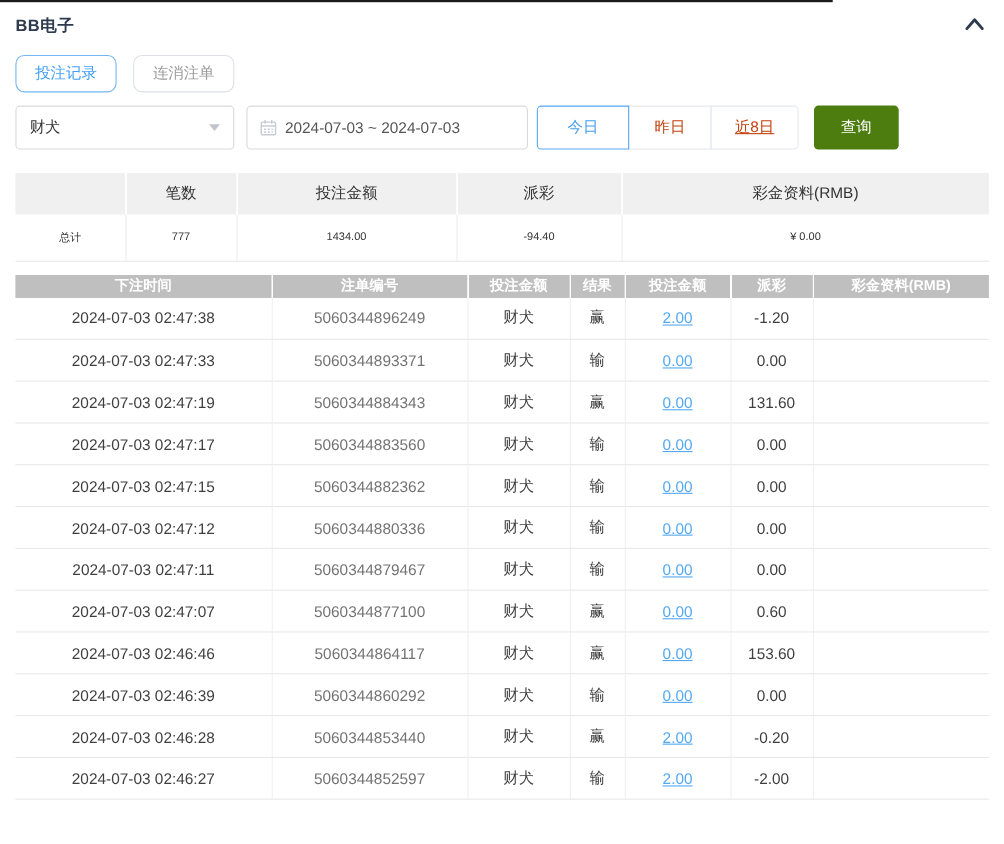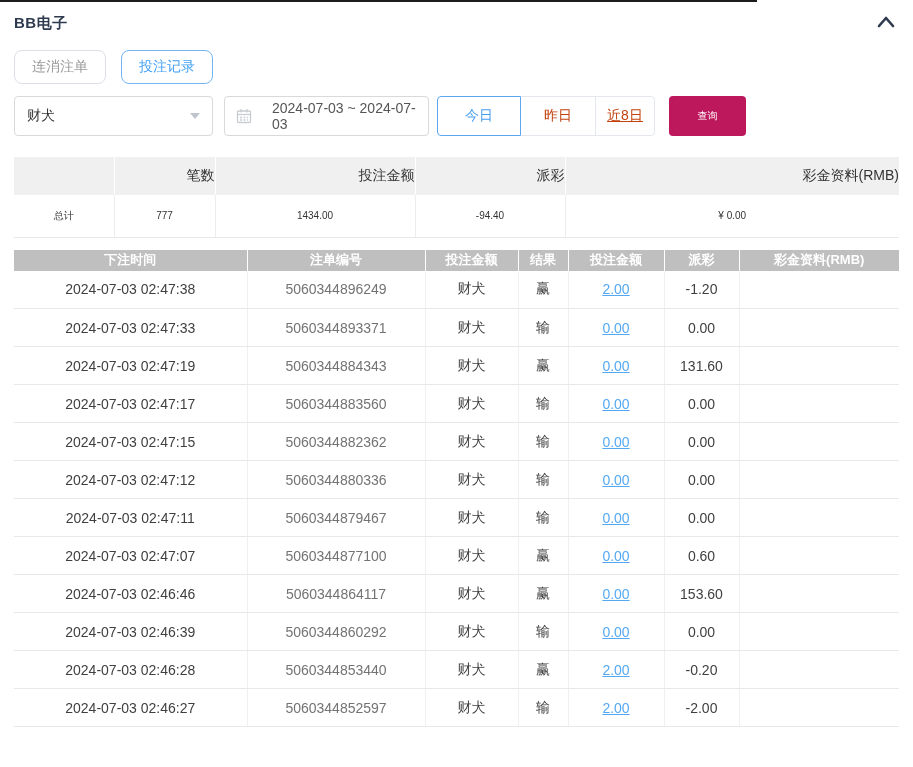--- a/index.html
+++ b/index.html
@@ -28,44 +28,44 @@
   .tab.active { border-color: #74b6f5; color: #409ff5; }
 
   .filters { margin-top: 12px; display: flex; align-items: center; }
   .select-box {
     width: 199px; height: 40px; border: 1px solid #d9d9d9; border-radius: 4px;
     display: flex; align-items: center; padding: 0 12px; font-size: 14px; color: #333; cursor: pointer;
     background: #fff;
   }
   .select-caret { margin-left: auto; width: 0; height: 0; border-left: 5px solid transparent; border-right: 5px solid transparent; border-top: 6px solid #c0c4cc; }
   .date-box {
-    margin-left: 11px; width: 205px; height: 40px; border: 1px solid #d9d9d9; border-radius: 4px;
-    display: flex; align-items: center; gap: 20px; padding: 0 11px; font-size: 14px; color: #555;
+    margin-left: 11px; width: 256px; height: 40px; border: 1px solid #d9d9d9; border-radius: 4px;
+    display: flex; align-items: center; gap: 7px; padding: 0 11px; font-size: 14px; color: #555;
     background: #fff; cursor: pointer;
   }
   .seg { margin-left: 8px; display: flex; height: 40px; }
   .seg button {
     height: 40px; border: 1px solid #e4e7ed; background: #fff; color: #c2410c;
     font-size: 14px; cursor: pointer; margin-left: -1px; position: relative; font-family: inherit;
   }
   .seg button:first-child { border-radius: 4px 0 0 4px; margin-left: 0; }
   .seg button:last-child { border-radius: 0 4px 4px 0; }
   .seg button.active { border-color: #5ba8f0; color: #459df0; z-index: 1; }
-  .seg .w1 { width: 84px; text-align: center; } .seg .w2 { width: 76px; } .seg .w3 { width: 60px; text-decoration: underline; }
+  .seg .w1 { width: 84px; text-align: center; } .seg .w2 { width: 76px; } .seg .w3 { width: 80px; text-decoration: underline; }
   .search-btn {
-    margin-left: 14px; width: 77px; height: 40px; background: #be185d; border: none;
-    border-radius: 4px; color: #fff; font-size: 10px; cursor: pointer; font-family: inherit;
+    margin-left: 14px; width: 77px; height: 40px; background: #4d7c0f; border: none;
+    border-radius: 4px; color: #fff; font-size: 14px; cursor: pointer; font-family: inherit;
   }
 
   table { border-collapse: collapse; width: 885px; table-layout: fixed; }
   td { overflow: hidden; white-space: nowrap; }
 
   .summary { margin-top: 21px; }
   .summary thead td {
-    height: 38px; background: #f0f0f0; text-align: right; vertical-align: middle;
+    height: 38px; background: #f0f0f0; text-align: center; vertical-align: middle;
     font-size: 14px; color: #333; border-right: 1px solid #fff;
   }
   .summary thead td:last-child { border-right: none; }
   .summary tbody td {
     height: 42px; text-align: center; vertical-align: middle; font-size: 10px; color: #333;
     border-right: 1px solid #ededed; border-bottom: 1px solid #e8e8e8;
   }
   .summary tbody td:last-child { border-right: none; }
 
   .records { margin-top: 12px; }
@@ -95,22 +95,22 @@
     <button class="collapse-btn">
       <span>
         <svg width="20" height="14" viewBox="0 0 20 14">
             <polyline points="3,11 10,3 17,11" fill="none" stroke="#2e3a4e" stroke-width="2.6" stroke-linecap="round" stroke-linejoin="round"></polyline>
           </svg>
       </span>
     </button>
   </div>
 
   <div class="tabs">
+    <button class="tab active">投注记录</button>
     <button class="tab">连消注单</button>
-    <button class="tab active">投注记录</button>
   </div>
 
   <div class="filters">
     <div class="select-box">
       <span>财犬</span>
       <span class="select-caret"></span>
     </div>
 
     <div class="date-box">
       <span style="display:flex;">

